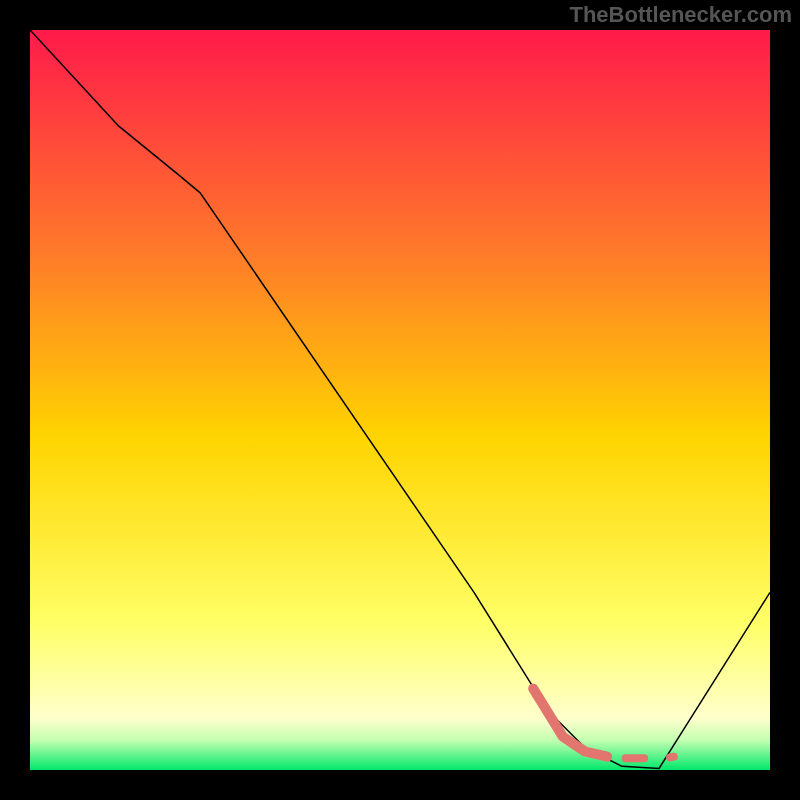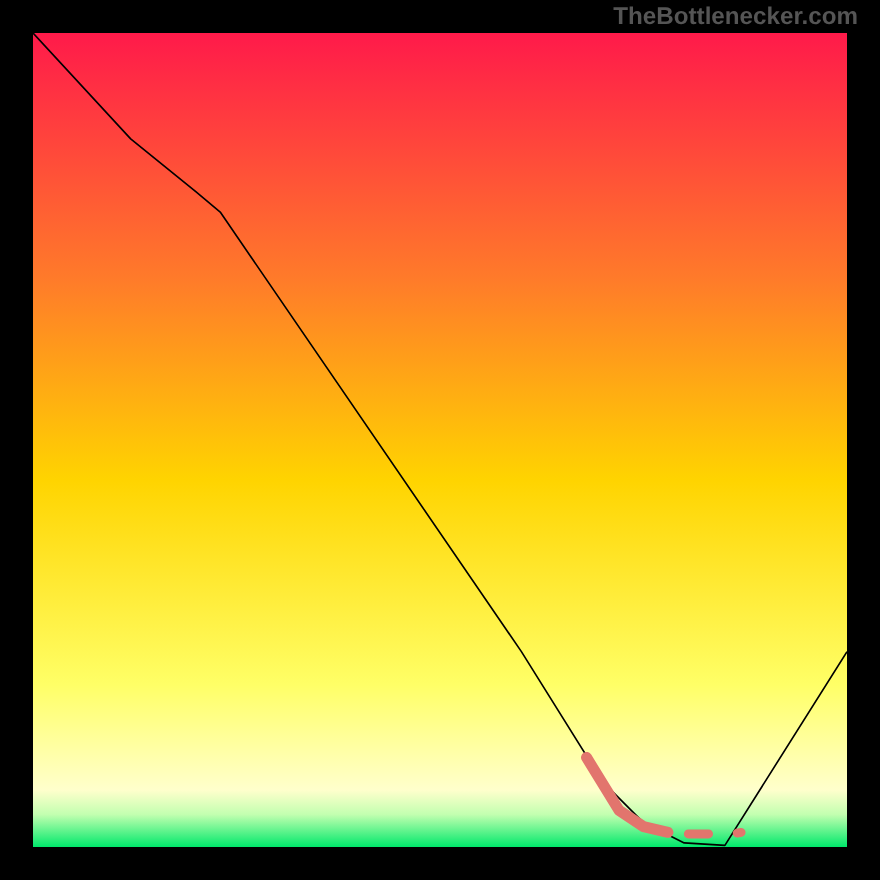--- a/index.html
+++ b/index.html
@@ -7,21 +7,21 @@
     padding: 0;
     width: 800px;
     height: 800px;
     background: #000000;
     position: relative;
     font-family: Arial, Helvetica, sans-serif;
   }
   .watermark {
     position: absolute;
     top: 2px;
-    right: 20px;
+    right: 8px;
     color: #555555;
     font-size: 22px;
     font-weight: bold;
     z-index: 10;
   }
   .plot-area {
     position: absolute;
     left: 30px;
     top: 30px;
     width: 740px;

